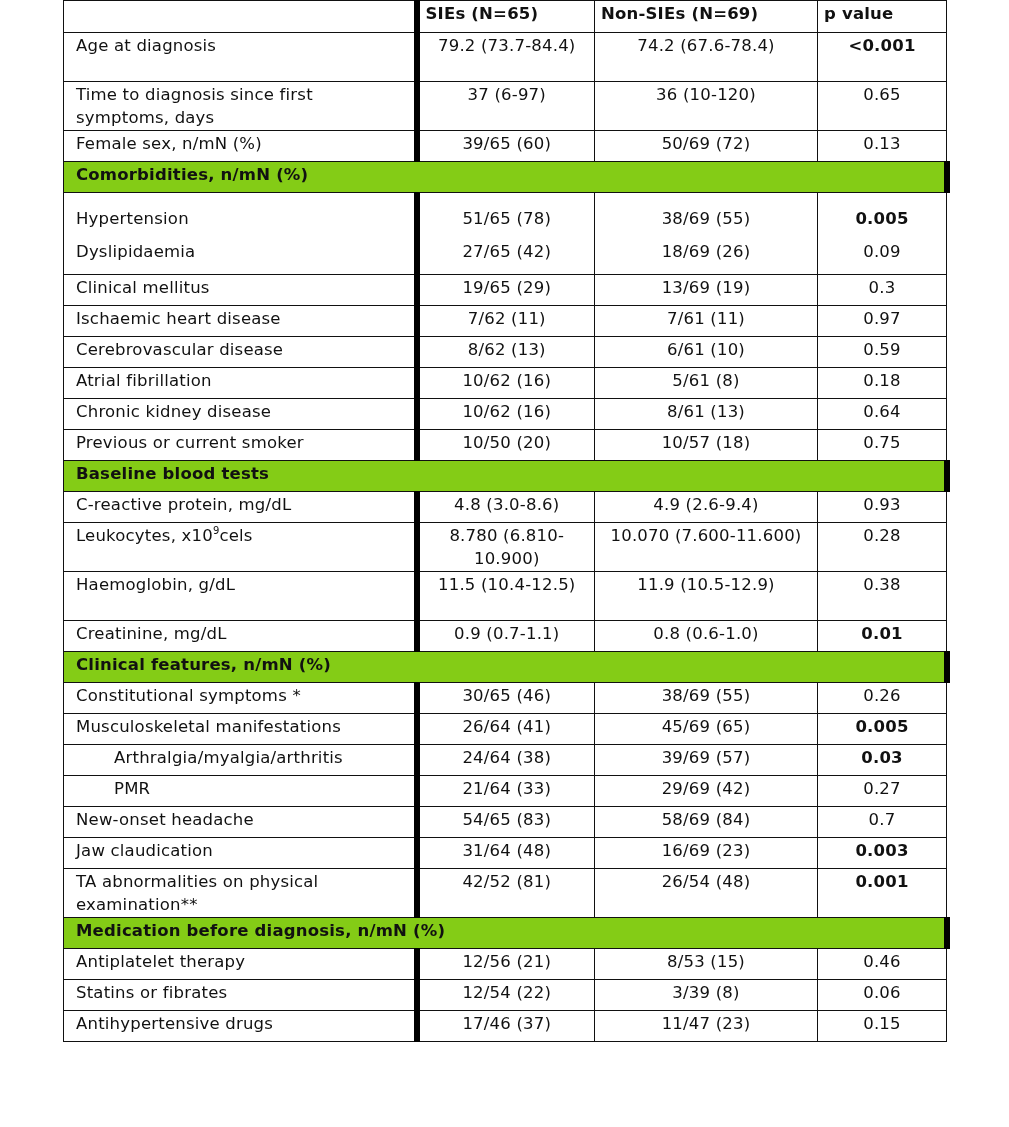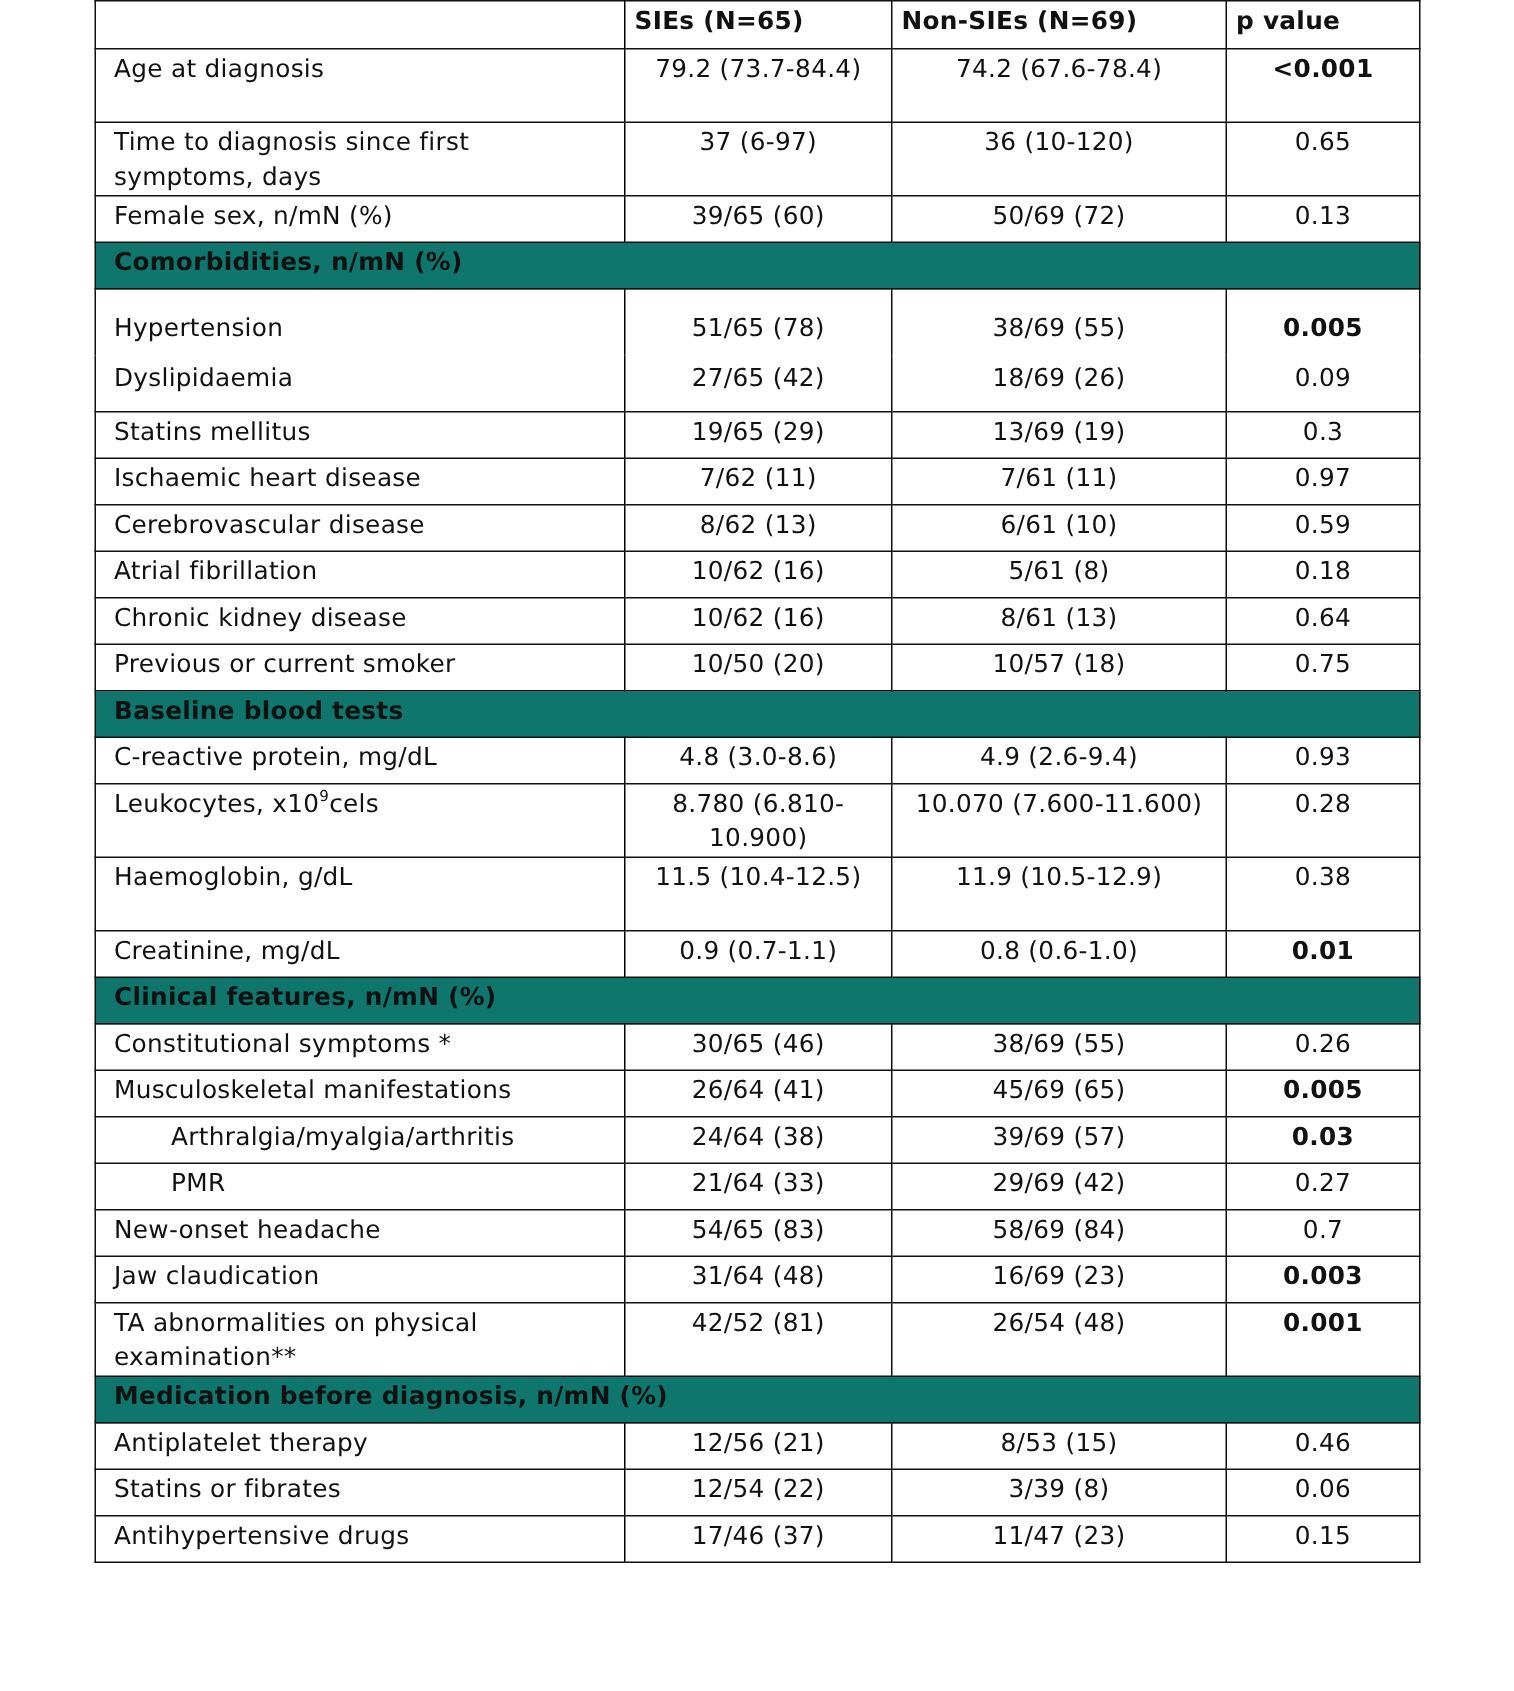--- a/index.html
+++ b/index.html
@@ -6,26 +6,26 @@
   body { width: 1009px; height: 1127px; position: relative; overflow: hidden;
          font-family: "DejaVu Sans", sans-serif; color: #111; }
   table.t { position: absolute; left: 63px; top: 0px; border-collapse: collapse;
             table-layout: fixed; width: 883px; font-size: 16.5px; letter-spacing: 0.2px; }
   table.t col.c0 { width: 353px; }
   table.t col.c1 { width: 178px; }
   table.t col.c2 { width: 223px; }
   table.t col.c3 { width: 129px; }
   table.t td, table.t th { border: 1.3px solid #111; vertical-align: top;
             padding: 0 6px; line-height: 23px; }
-  table.t td.c0, table.t th.c0 { border-right: 1px solid #000000; text-align: left; padding-left: 12px; }
+  table.t td.c0, table.t th.c0 { border-right: 6px solid #000000; text-align: left; padding-left: 12px; }
   table.t th { font-weight: bold; text-align: left; height: 30px; padding-top: 1px; }
   table.t td.num { text-align: center; }
   tr.r1 td { height: 29px; padding-top: 1px; }
   tr.r2 td { height: 47px; padding-top: 1px; }
-  tr.sec td { background: #0f766e; font-weight: bold; height: 29px; padding-top: 1px;
+  tr.sec td { background: #84cc16; font-weight: bold; height: 29px; padding-top: 1px;
               border-right: 1.3px solid #111; }
   tr.pair-top td { border-bottom: none; height: 30px; padding-top: 14px; }
   tr.pair-bot td { border-top: none; height: 34px; padding-top: 3px; }
   td.indent { padding-left: 50px !important; }
   .bold { font-weight: bold; }
   sup { font-size: 10px; line-height: 0; position: relative; top: -1px; vertical-align: super; }
 </style>
 </head>
 <body>
 
@@ -79,21 +79,21 @@
     </tr>
 
     <tr class="pair-bot">
       <td class="c0">Dyslipidaemia</td>
       <td class="num">27/65 (42)</td>
       <td class="num">18/69 (26)</td>
       <td class="num">0.09</td>
     </tr>
 
     <tr class="r1">
-      <td class="c0">Statins mellitus</td>
+      <td class="c0">Clinical mellitus</td>
       <td class="num">19/65 (29)</td>
       <td class="num">13/69 (19)</td>
       <td class="num">0.3</td>
     </tr>
 
 
     <tr class="r1">
       <td class="c0">Ischaemic heart disease</td>
       <td class="num">7/62 (11)</td>
       <td class="num">7/61 (11)</td>

